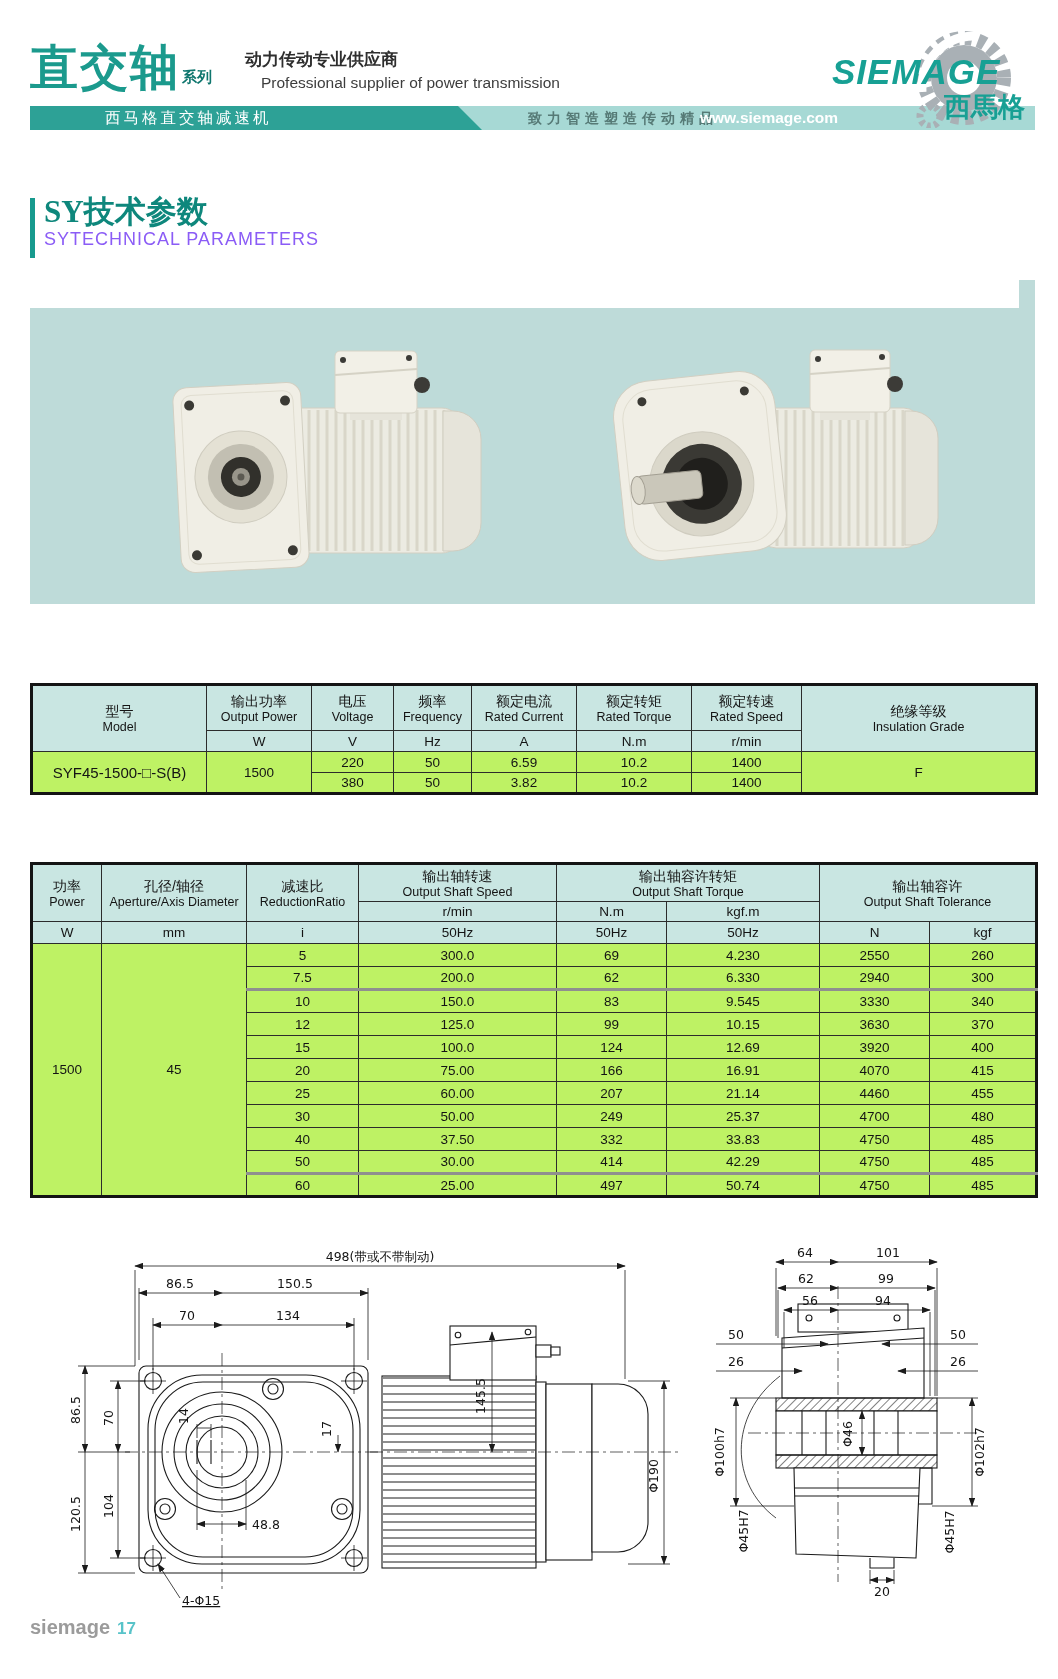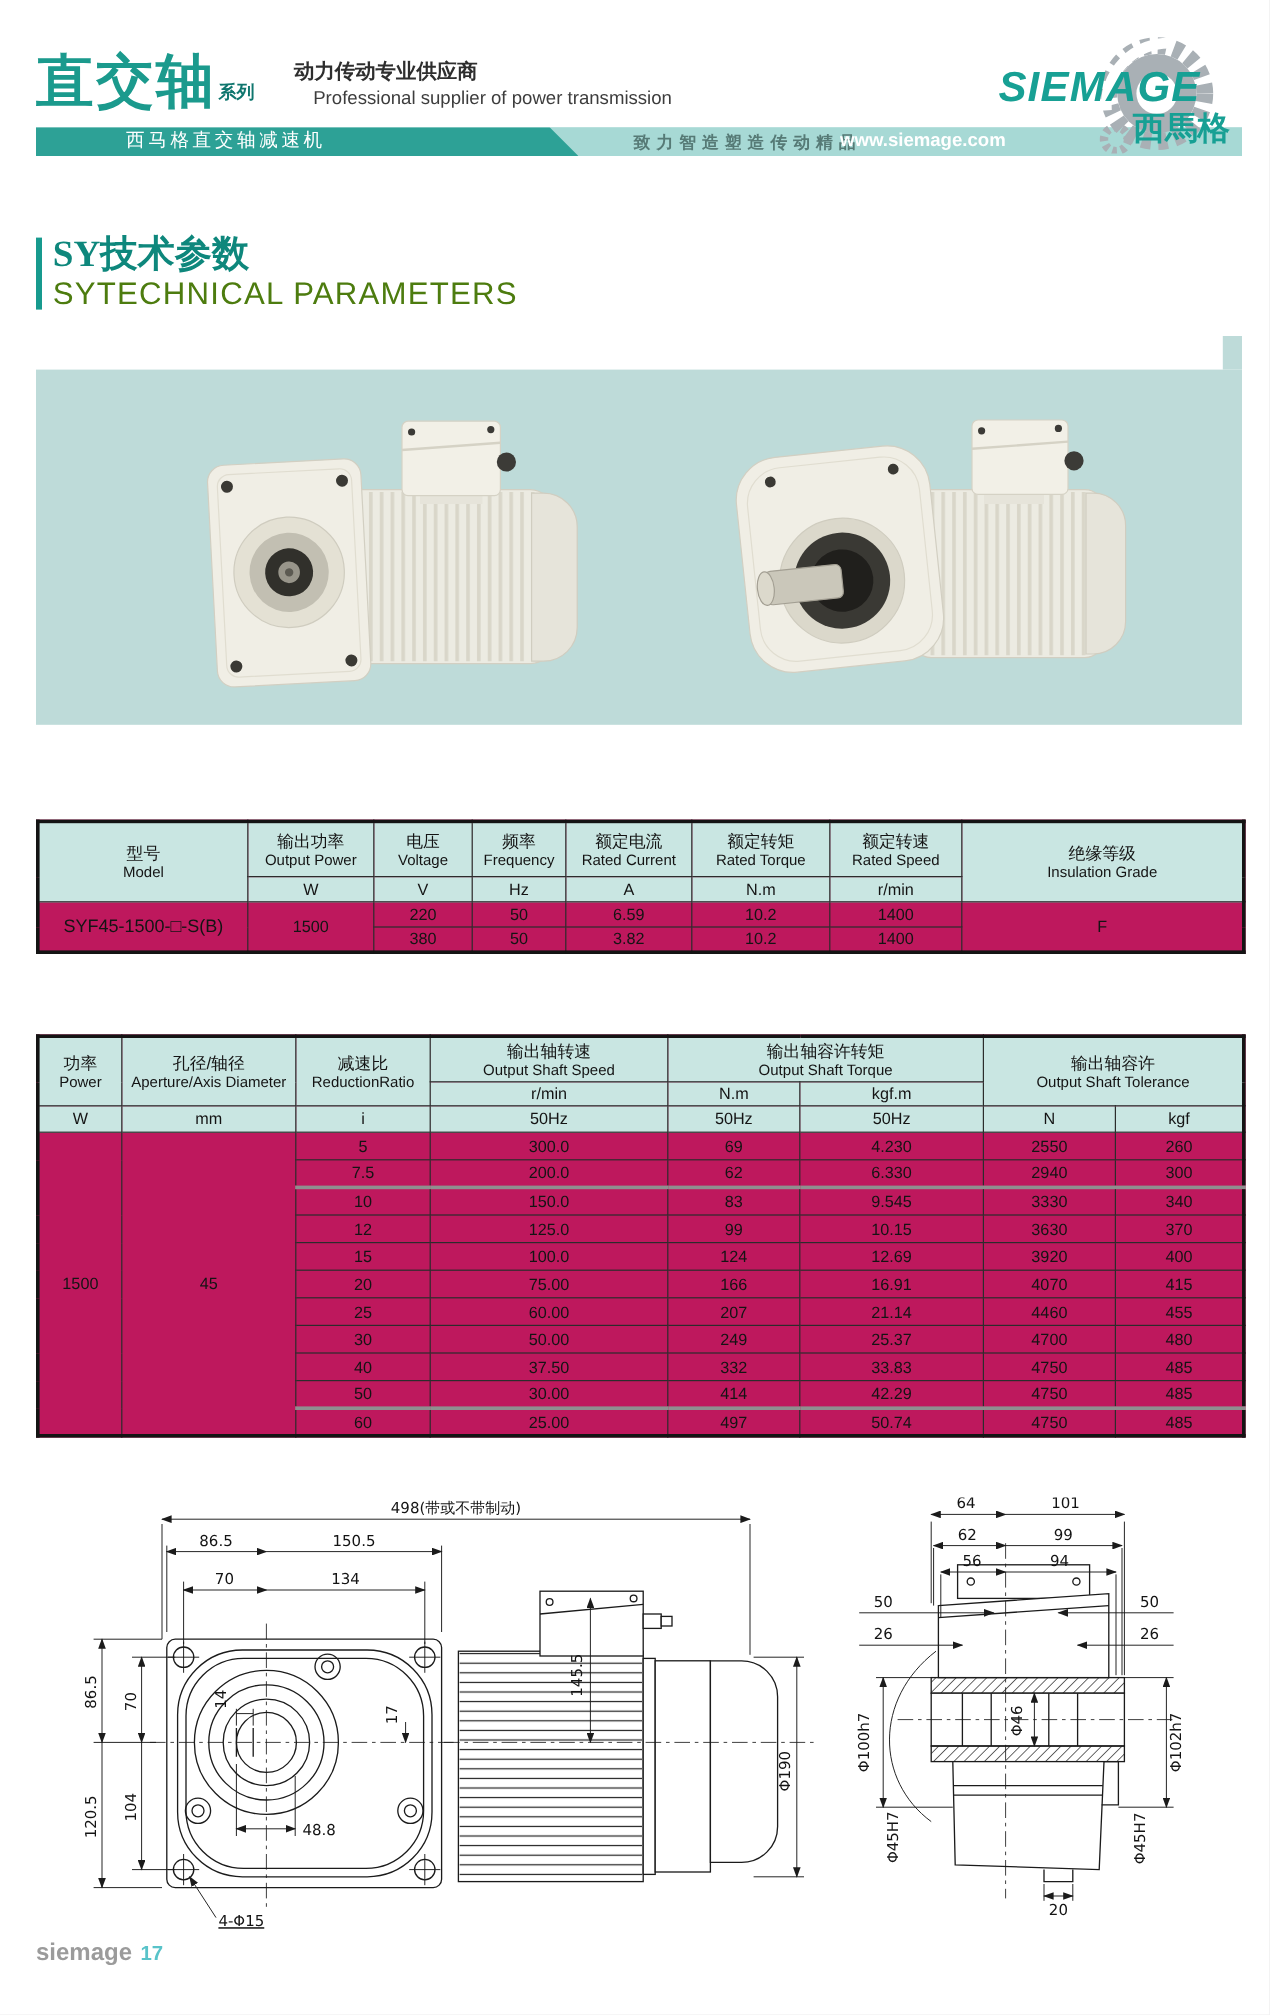--- a/index.html
+++ b/index.html
@@ -16,36 +16,36 @@
   .banner-left{position:absolute;left:0;top:0;width:460px;height:24px;background:#2da196;
                clip-path:polygon(0 0,428px 0,452px 24px,0 24px);}
   .banner-left-text{position:absolute;left:32px;top:0;line-height:24px;font-size:15.5px;color:#ffffff;letter-spacing:3px;margin-left:43px;}
   .banner-slogan{position:absolute;left:498px;top:0;line-height:24px;font-size:14px;font-weight:bold;color:#567a76;letter-spacing:5px;}
   .banner-site{position:absolute;left:670px;top:0;line-height:24px;font-size:15.5px;font-weight:bold;color:#ffffff;}
   .logo-box{left:826px;top:28px;width:212px;height:100px;}
 
   
   .title-bar{left:30px;top:198px;width:5px;height:60px;background:#179a8e;}
   .title-zh{left:44px;top:191px;font-size:31px;font-weight:bold;color:#0e877c;font-family:"Liberation Serif",serif;}
-  .title-en{left:44px;top:229px;font-size:26px;color:#4d7c0f;letter-spacing:1px;}
+  .title-en{left:44px;top:229px;font-size:18px;color:#8b5cf6;letter-spacing:1px;}
 
   
   .band{left:30px;top:308px;width:1005px;height:296px;background:#bedbd9;}
   .band-notch{left:1019px;top:280px;width:16px;height:28px;background:#bedbd9;}
 
   
   .spec-heading{left:30px;top:632px;display:flex;align-items:center;gap:9px;}
   .spec-square{width:15px;height:15px;background:#1fa095;}
   .spec-text{font-size:19px;font-weight:bold;color:#0f0f0f;}
   .draw-heading{left:30px;top:1216px;display:flex;align-items:center;gap:8px;}
   .draw-square{width:18px;height:18px;background:#1fa095;}
   .draw-text{font-size:27px;font-weight:bold;color:#17a398;}
 
   
-  table{border-collapse:collapse;table-layout:fixed;background:#be185d;}
+  table{border-collapse:collapse;table-layout:fixed;background:#bef264;}
   .t1{left:30px;top:683px;width:1005px;border:3px solid #141414;}
   .t2{left:30px;top:862px;width:1005px;border:3px solid #141414;}
   .t1 th,.t1 td,.t2 th,.t2 td{border:1px solid #2c2c2c;text-align:center;vertical-align:middle;padding:0;font-weight:normal;}
   .t1 th,.t2 th{background:#c9e6e2;}
   .zh{display:block;font-size:14px;line-height:18px;}
   .en{display:block;font-size:12.5px;line-height:15px;}
   .t1 .rh{height:46px;} .t1 .ru{height:21px;} .t1 .rd{height:21px;}
   .t2 .rh1{height:38px;} .t2 .rh2{height:20px;} .t2 .ru{height:22px;} .t2 .rd{height:23px;}
   .t1 td,.t2 td{font-size:13.5px;}
   .t1 .unitcell,.t2 .unitcell{font-size:13.5px;}

